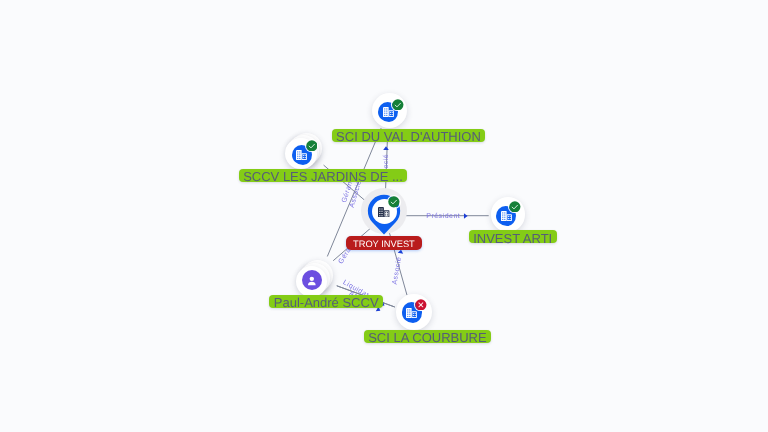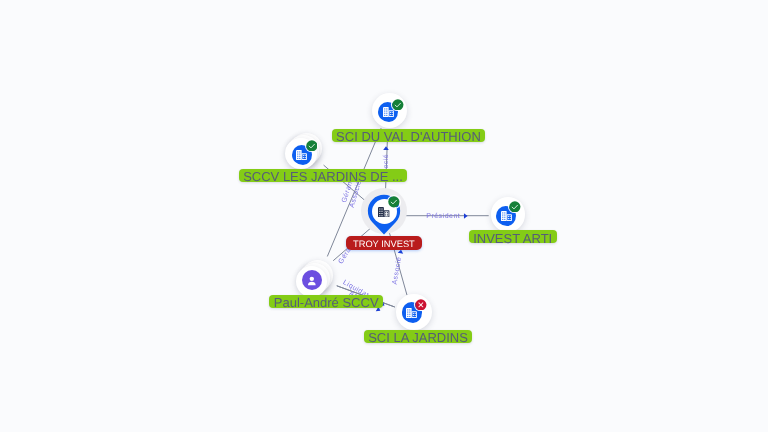--- a/index.html
+++ b/index.html
@@ -234,21 +234,21 @@
             <rect x="7.2" y="7.3" width="1.0" height="1.2" fill="#ffffff"></rect>
             <rect x="9.1" y="7.3" width="1.0" height="1.2" fill="#ffffff"></rect>
           </svg>
         </div>
         <div class="badge" style="left: 415.15px; top: 298.75px; width: 11.7px; height: 11.7px;">
           <svg width="11.7" height="11.7" viewBox="0 0 24 24">
    <circle cx="12" cy="12" r="11.5" fill="#cb1232"></circle>
    <path d="M8.0 8.0l8.0 8.0M16.0 8.0l-8.0 8.0" stroke="#f8dde1" stroke-width="2.1" fill="none" stroke-linecap="round"></path>
   </svg>
         </div>
-        <div class="lbl" style="left: 363.711px; top: 329.6px;">SCI LA JARDINS</div>
+        <div class="lbl" style="left: 363.711px; top: 329.6px;">SCI LA COURBURE</div>
       </div>
       <div class="node">
         <div class="disc" style="left: 301.7px; top: 260.4px; width: 31px; height: 31px;"></div>
         <div class="disc" style="left: 299px; top: 263.1px; width: 31px; height: 31px;"></div>
         <div class="disc" style="left: 296.3px; top: 265.8px; width: 31px; height: 31px;"></div>
         <div class="inner" style="left: 302.05px; top: 270.35px; width: 20.1px; height: 20.1px; background: rgb(108, 79, 224);">
           <svg width="13.6" height="13.6" viewBox="0 0 24 24" style="position:absolute;left:3.250000000000001px;top:3.250000000000001px">
    <circle cx="12" cy="8.6" r="3.9" fill="#fff"></circle>
    <path fill="#fff" d="M12 13.9c-3.7 0-6.7 2.3-6.7 5.1v1.0h13.4v-1.0c0-2.8-3-5.1-6.7-5.1z"></path>
   </svg>

